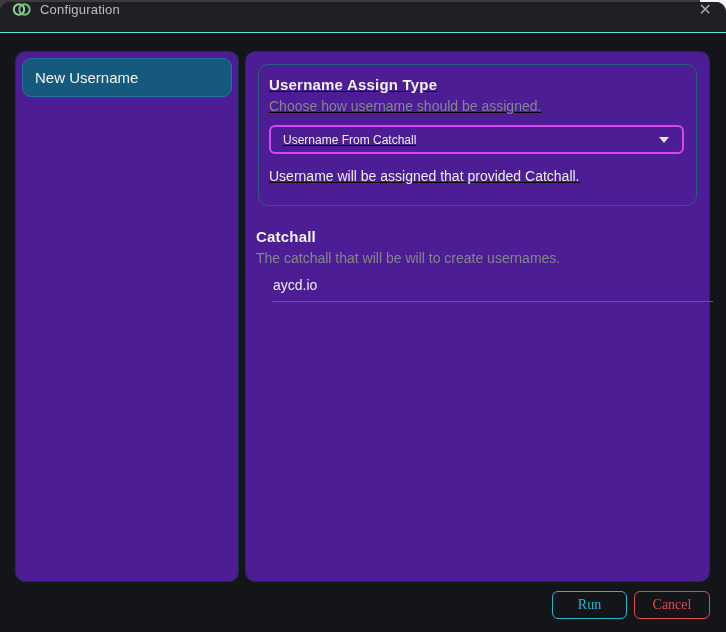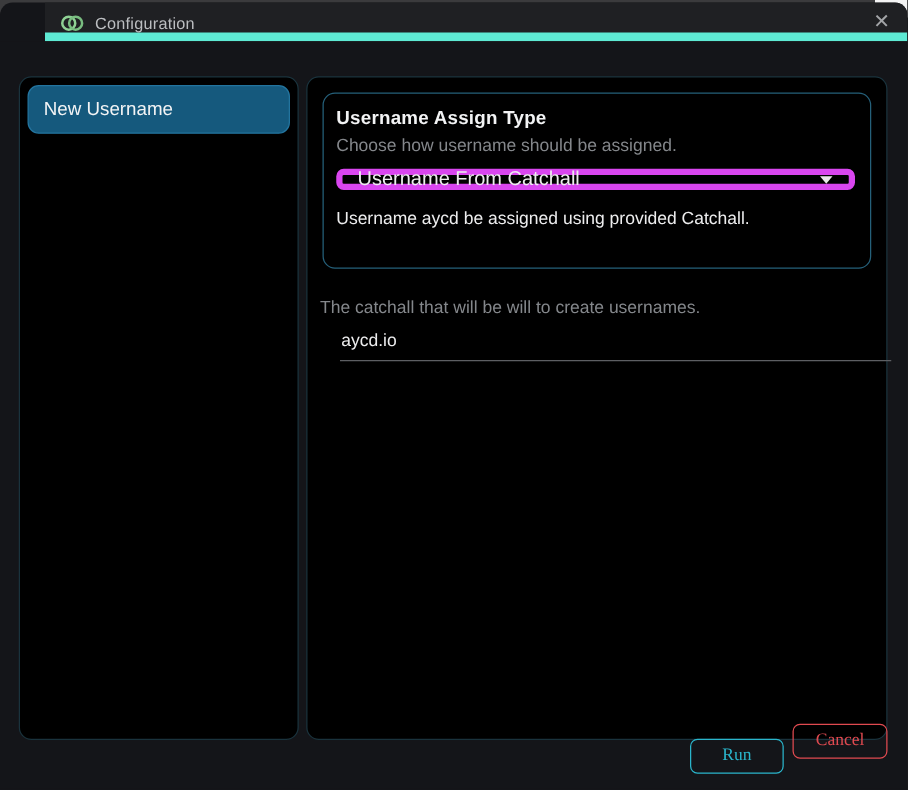--- a/index.html
+++ b/index.html
@@ -19,75 +19,75 @@
     position: absolute; top: 2px; left: 0;
     width: 726px; height: 630px;
     background: #141519;
     border-radius: 10px 10px 0 0;
     overflow: hidden;
   }
   
   .titlebar {
     height: 31px;
     background: #1f2023;
-    border-bottom: 7px solid #5eead4;
-    display: flex; align-items: flex-end;
+    border-bottom: 1px solid #5eead4;
+    display: flex; align-items: flex-start;
     padding: 0 12px;
-    margin-left: 36px;
   }
   .logo { width: 20px; height: 15px; flex: 0 0 auto; }
   .title {
     color: #bcbec1; font-size: 13px; margin-left: 8px;
     letter-spacing: 0.2px;
   }
   .close-btn {
     margin-left: auto;
     color: #a3a5a8; font-size: 16px; line-height: 16px;
     cursor: default; font-weight: 300;
     padding: 0 2px;
   }
   
   .content { position: relative; height: 598px; background: #141519; }
   .panel {
-    position: absolute; top: 28px;
+    position: absolute; top: 18px;
     height: 531px;
-    background: #000000;
+    background: #4c1d95;
     border: 1px solid #1a333d;
     border-radius: 10px;
   }
   .sidebar-panel { left: 15px; width: 224px; }
   .main-panel { left: 245px; width: 465px; }
   .sidebar-item {
     margin: 6px;
     height: 39px;
     background: #15597d;
     border: 1px solid #23749e;
     border-radius: 9px;
     display: flex; align-items: center;
     padding: 0 12px;
     color: #f3f4f5; font-size: 15px;
   }
   
   .card {
     margin: 12px;
     border: 1px solid #25607a;
     border-radius: 10px;
-    padding: 11px 12px 32px 10px;
+    padding: 11px 12px 21px 10px;
+    text-decoration: underline;
   }
   .h-title { color: #f2f3f4; font-size: 15px; font-weight: 600; letter-spacing: 0.2px; }
   .h-desc  { color: #84878b; font-size: 14px; margin-top: 5px; }
   .dropdown {
     margin-top: 11px;
-    height: 17px;
-    border: 5px solid #d946ef;
+    height: 29px;
+    border: 2px solid #d946ef;
     border-radius: 6px;
     background: transparent;
     display: flex; align-items: center; justify-content: space-between;
     padding: 0 13px 0 12px;
-    color: #ededee; font-size: 16px;
+    color: #ededee; font-size: 12px;
   }
   .caret {
     width: 0; height: 0;
     border-left: 5px solid transparent;
     border-right: 5px solid transparent;
     border-top: 6px solid #e9e9ea;
   }
   .card-note { margin-top: 14px; color: #ededee; font-size: 14px; }
   
   .section { margin: 22px 12px 0 10px; }
@@ -112,21 +112,21 @@
     background: transparent;
     font-family: Liberation Serif, serif;
     font-size: 14px;
     cursor: default;
   }
   .btn-run {
     right: 99px; bottom: 12px; width: 75px;
     border: 1px solid #2ab5cb; color: #2ab5cb;
   }
   .btn-cancel {
-    right: 16px; bottom: 24px; width: 76px;
+    right: 16px; bottom: 12px; width: 76px;
     border: 1px solid #e04a50; color: #e04a50; text-align: center;
   }
 </style>
 </head>
 <body>
 
 <div class="backdrop-corner"></div>
 
 <div class="window">
 
@@ -151,24 +151,25 @@
 
     <div class="panel main-panel">
 
       <div class="card">
         <div class="h-title">Username Assign Type</div>
         <div class="h-desc">Choose how username should be assigned.</div>
         <div class="dropdown">
           <span>Username From Catchall</span>
           <span class="caret"></span>
         </div>
-        <div class="card-note">Username aycd be assigned using provided Catchall.</div>
+        <div class="card-note">Username will be assigned that provided Catchall.</div>
       </div>
 
       <div class="section">
+        <div class="h-title">Catchall</div>
         <div class="h-desc">The catchall that will be will to create usernames.</div>
         <input class="catchall-input" type="text" value="aycd.io" style="">
       </div>
 
     </div>
 
     <button class="btn btn-run">Run</button>
     <button class="btn btn-cancel">Cancel</button>
 
   </div>

